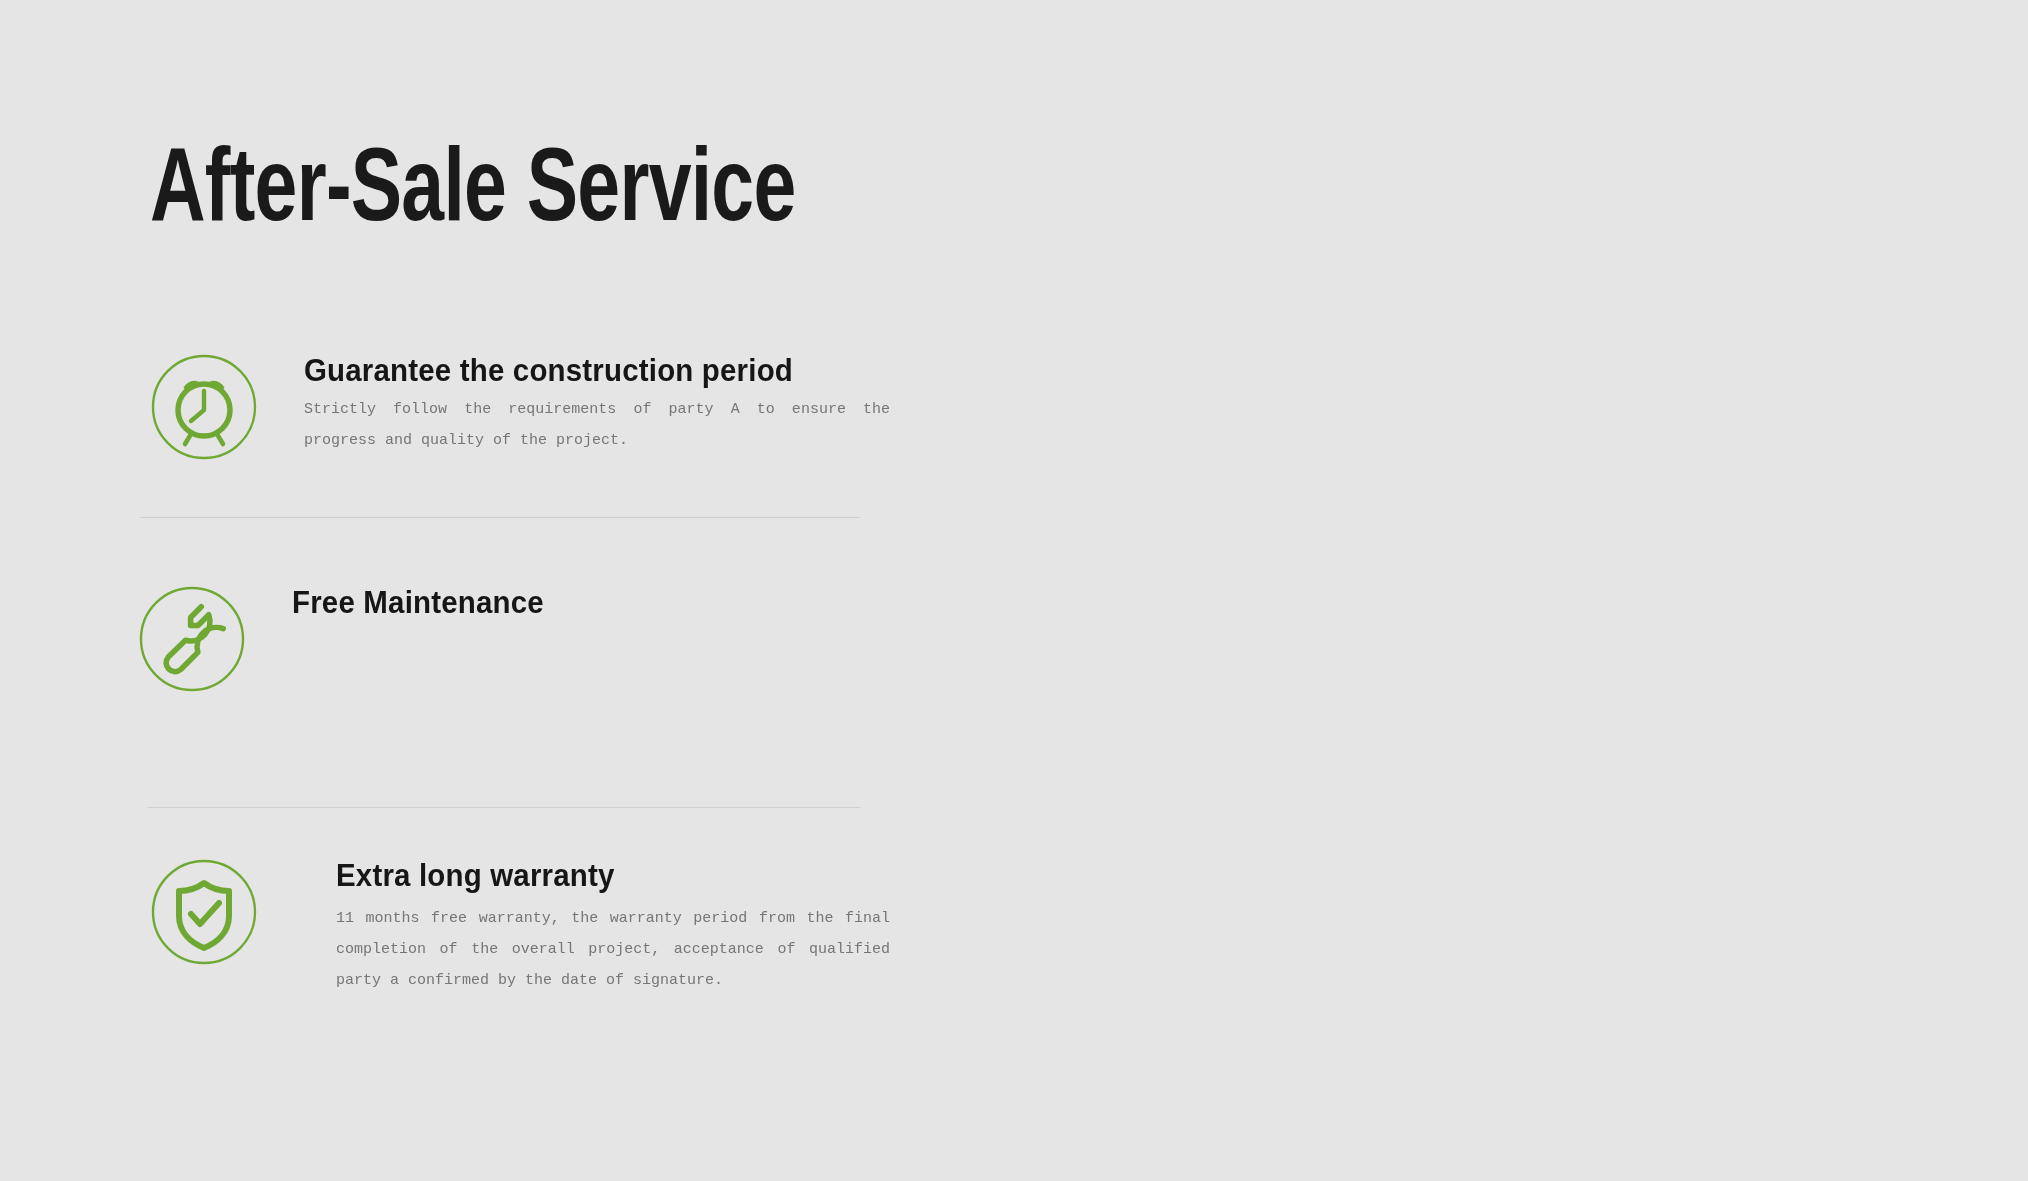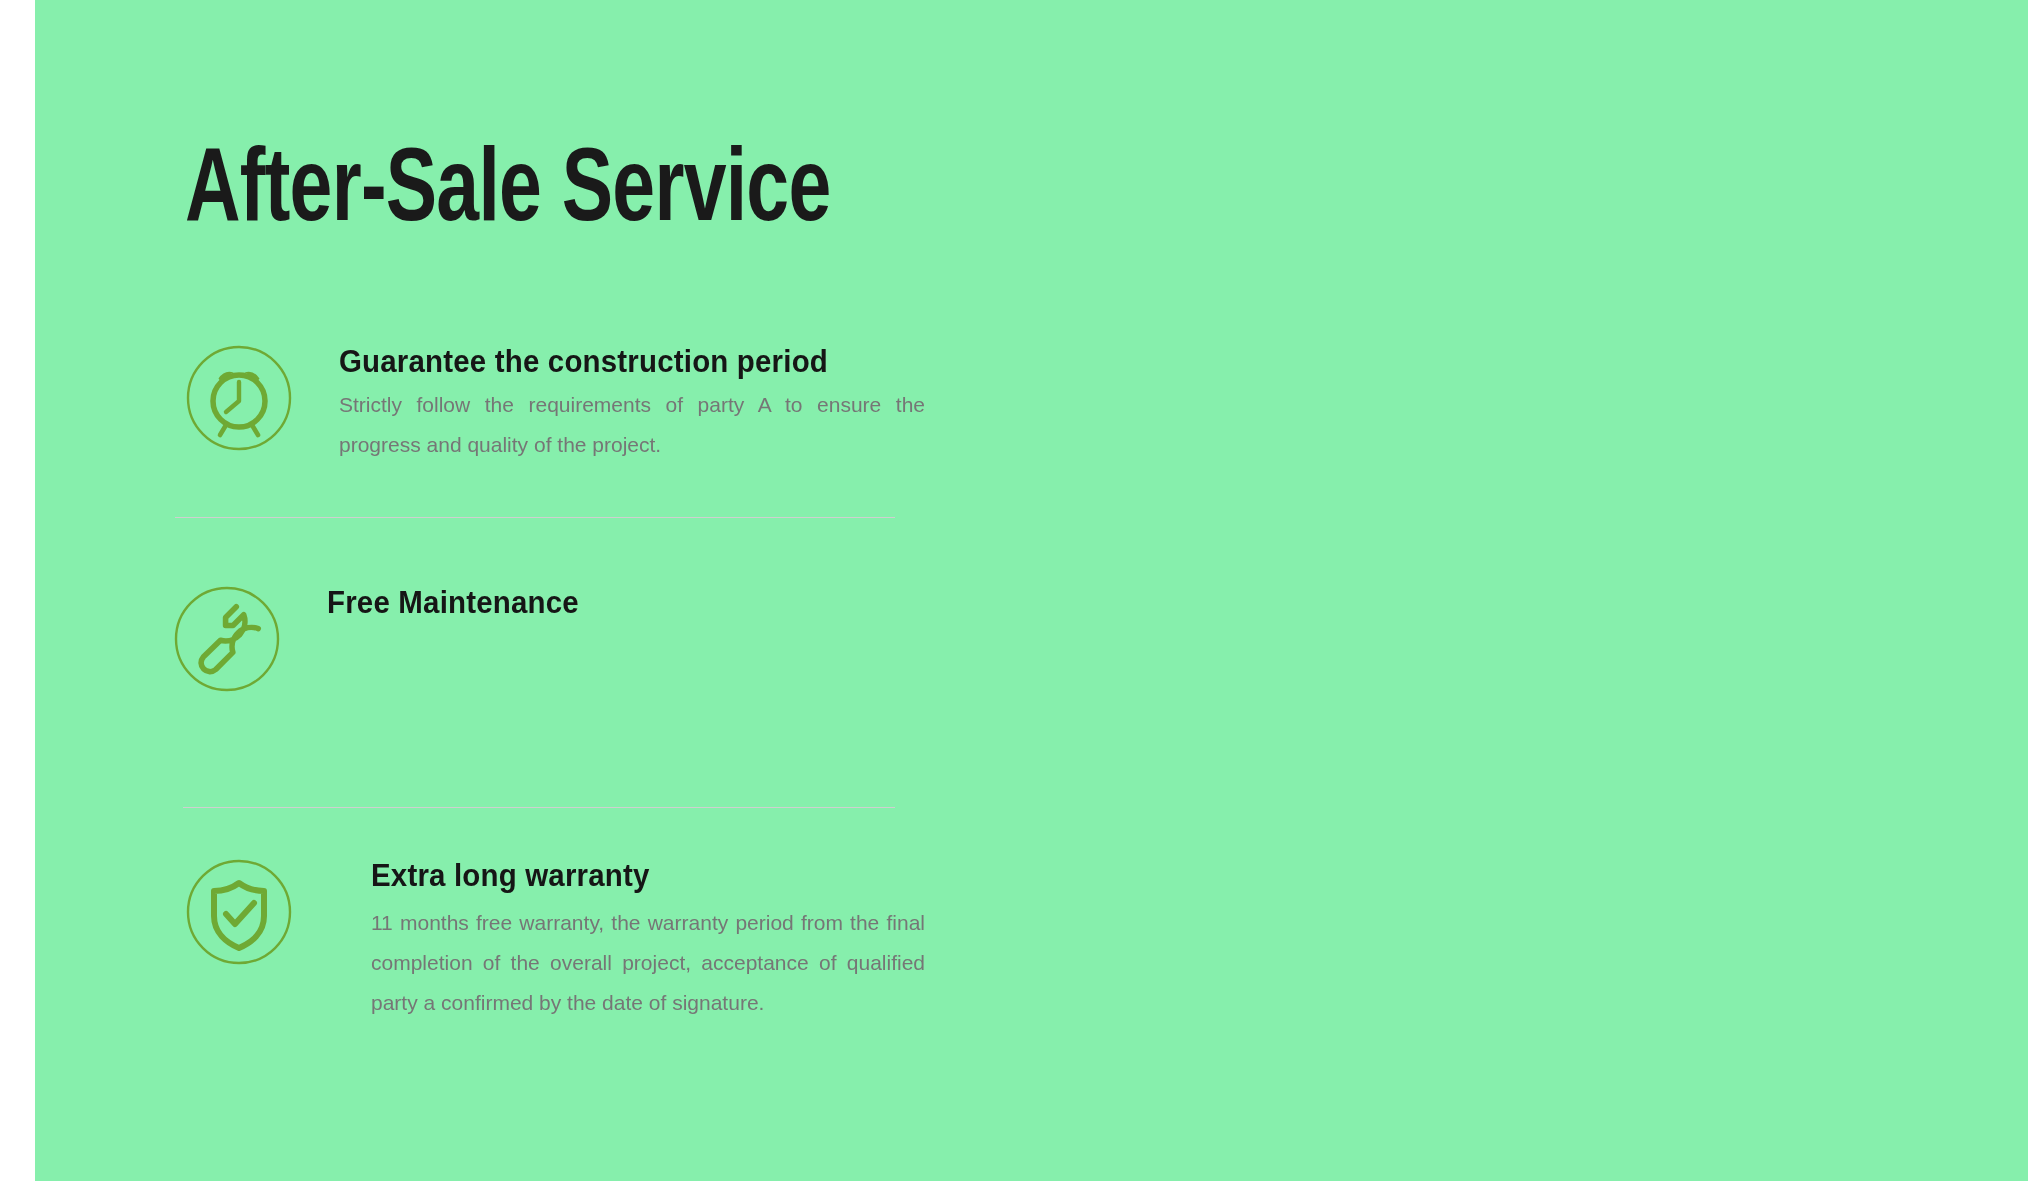--- a/index.html
+++ b/index.html
@@ -13,22 +13,21 @@
     height: 1181px;
     position: relative;
     overflow: hidden;
     font-family: "Liberation Sans", sans-serif;
     -webkit-font-smoothing: antialiased;
   }
 
   .slide {
     position: absolute;
     inset: 0;
-    background: #86efac;
-    margin-left: 35px;
+    background: #e5e5e5;
   }
 
   
   .page-title {
     position: absolute;
     left: 150px;
     top: 62px;
     font-family: "Liberation Sans Narrow", "Liberation Sans", sans-serif;
     font-weight: 700;
     font-size: 104px;
@@ -76,41 +75,41 @@
     line-height: 1.18;
     letter-spacing: 0.2px;
     color: #161616;
     margin: 0 0 6px 0;
     white-space: nowrap;
     transform: scaleX(0.95);
     transform-origin: left center;
   }
 
   .feature-text {
-    font-family: Liberation Sans, sans-serif;
-    font-size: 21px;
-    line-height: 40px;
+    font-family: Liberation Mono, monospace;
+    font-size: 15px;
+    line-height: 31px;
     color: #767676;
     margin: 0;
     text-align: justify;
     text-justify: inter-word;
     letter-spacing: 0px;
   }
 
   
   .divider {
     position: absolute;
     height: 1px;
     background: #cfcfcf;
     border: 0;
     margin: 0;
   }
 
   
-  #feature-guarantee  { left: 150px;  top: 344px;  width: 740px; }
+  #feature-guarantee  { left: 150px;  top: 353px;  width: 740px; }
   #feature-guarantee .feature-body { padding-left: 46px; width: 600px; }
 
   #feature-maintenance { left: 138px; top: 585px; width: 740px; }
   #feature-maintenance .feature-body { padding-left: 46px; width: 600px; }
 
   #feature-warranty   { left: 150px;  top: 858px; width: 740px; gap: 32px; }
   #feature-warranty .feature-body { padding-left: 46px; width: 600px; }
 
   #divider-left-1  { left: 140px; top: 517px; width: 720px; }
   #divider-left-2  { left: 148px; top: 807px; width: 712px; }

